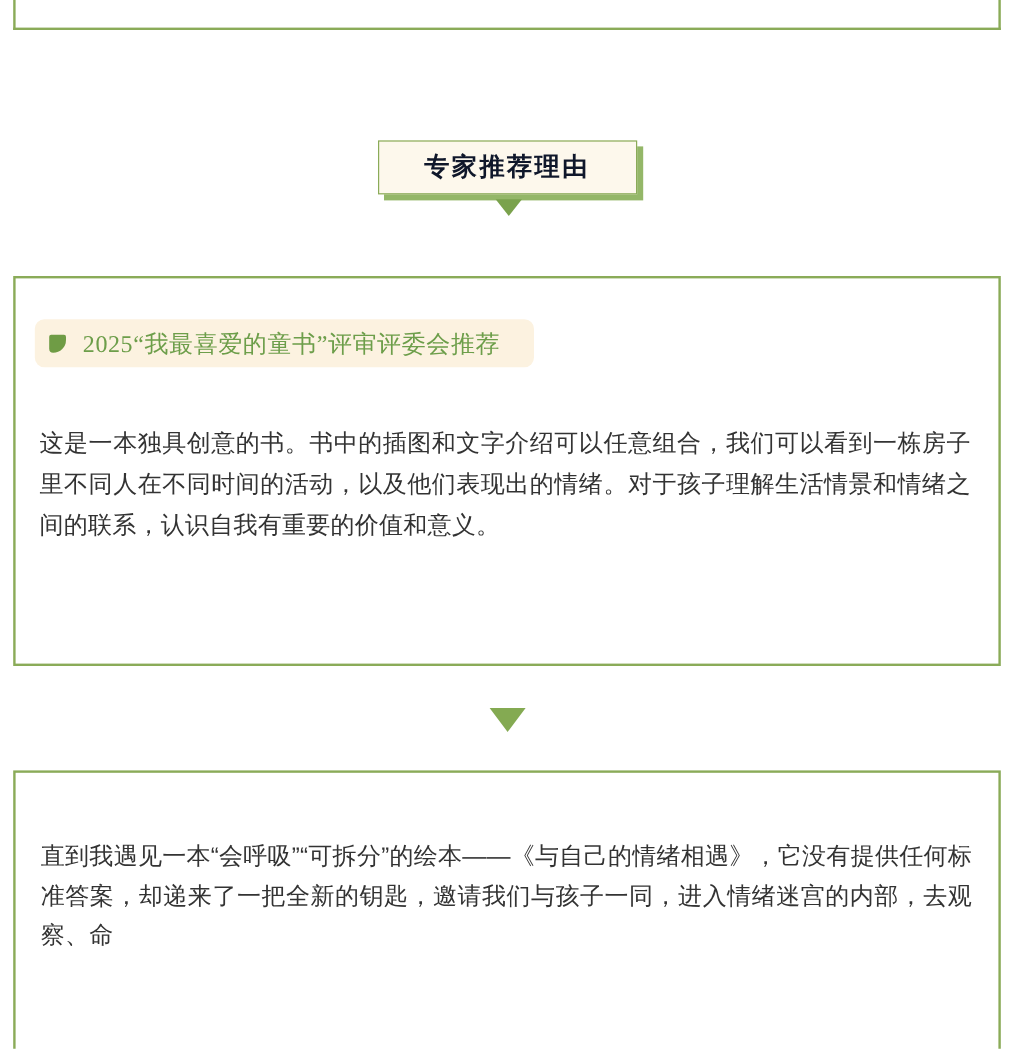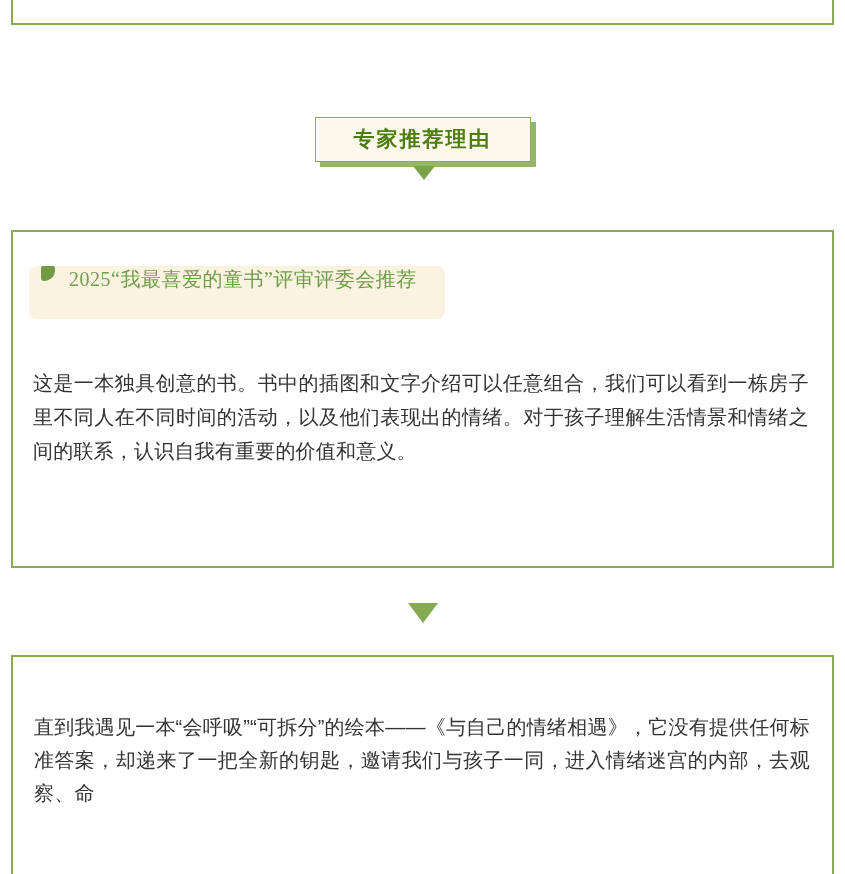--- a/index.html
+++ b/index.html
@@ -23,21 +23,21 @@
     align-items: center;
   }
   .badge {
     background: #fdf8ec;
     border: 1px solid #8aab58;
     box-shadow: 5px 5px 0 0 #94b768;
     padding: 7px 38px 8px 38px;
     font-family: "Liberation Serif", "DejaVu Serif", serif;
     font-size: 21px;
     letter-spacing: 2px;
-    color: #4d7c0f;
+    color: #0f172a;
     font-weight: bold;
   }
   .badge-tri {
     width: 0; height: 0;
     border-left: 11px solid transparent;
     border-right: 11px solid transparent;
     border-top: 14px solid #7aa24c;
     margin-top: 4px;
     margin-left: 3px;
   }
@@ -54,24 +54,25 @@
   }
   .card-2 {
     margin-top: 32px;
     height: 480px;
     padding: 54px 22px 30px 21px;
   }
 
   
   .tag {
     display: inline-flex;
+    align-items: center;
     gap: 14px;
     background: #fcf2e0;
     border-radius: 8px;
-    height: 53px;
+    height: 40px;
     padding: 0 28px 0 12px;
   }
   .tag-icon {
     width: 14px;
     height: 15px;
     background: #6f9c45;
     border-radius: 2px 2px 13px 4px;
     flex: 0 0 auto;
   }
   .tag-text {

